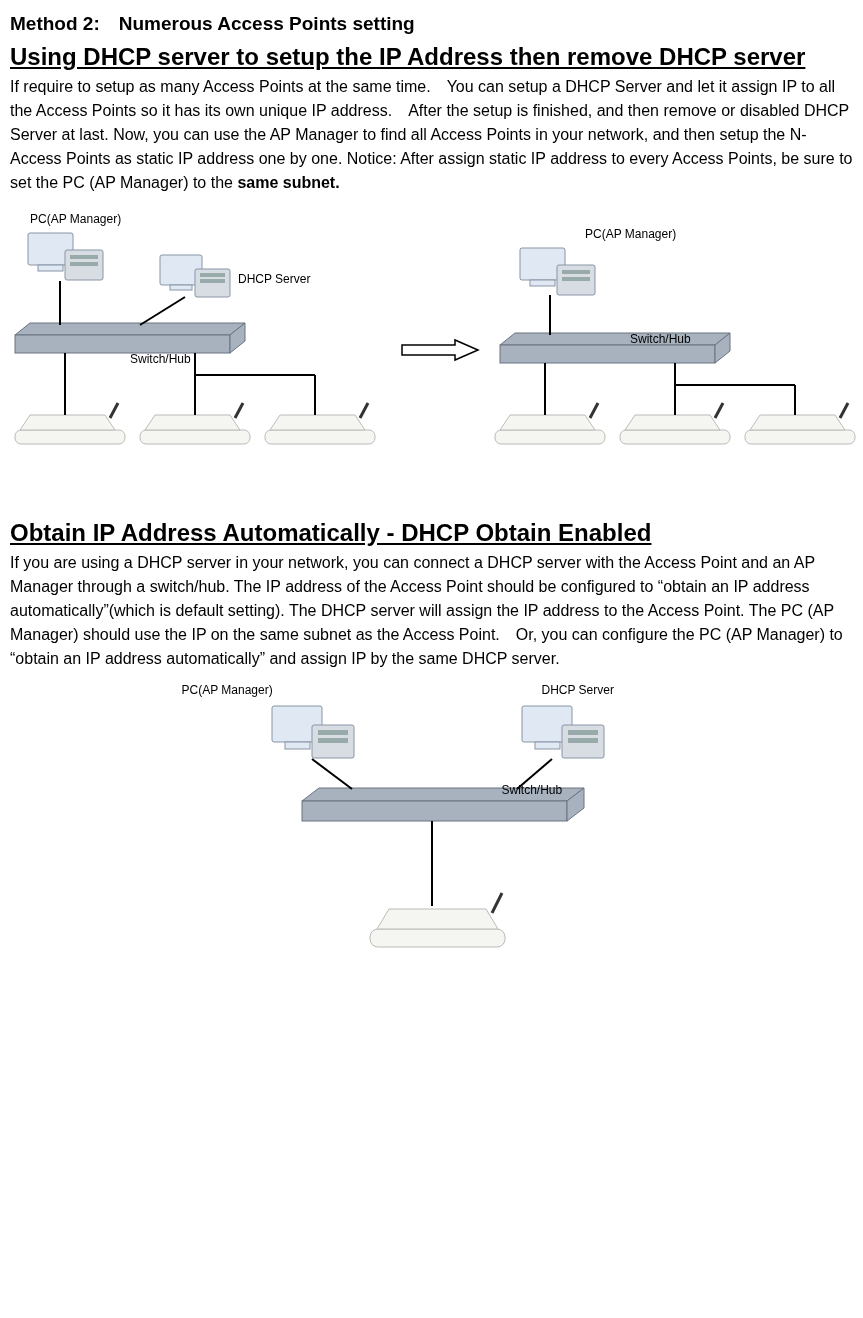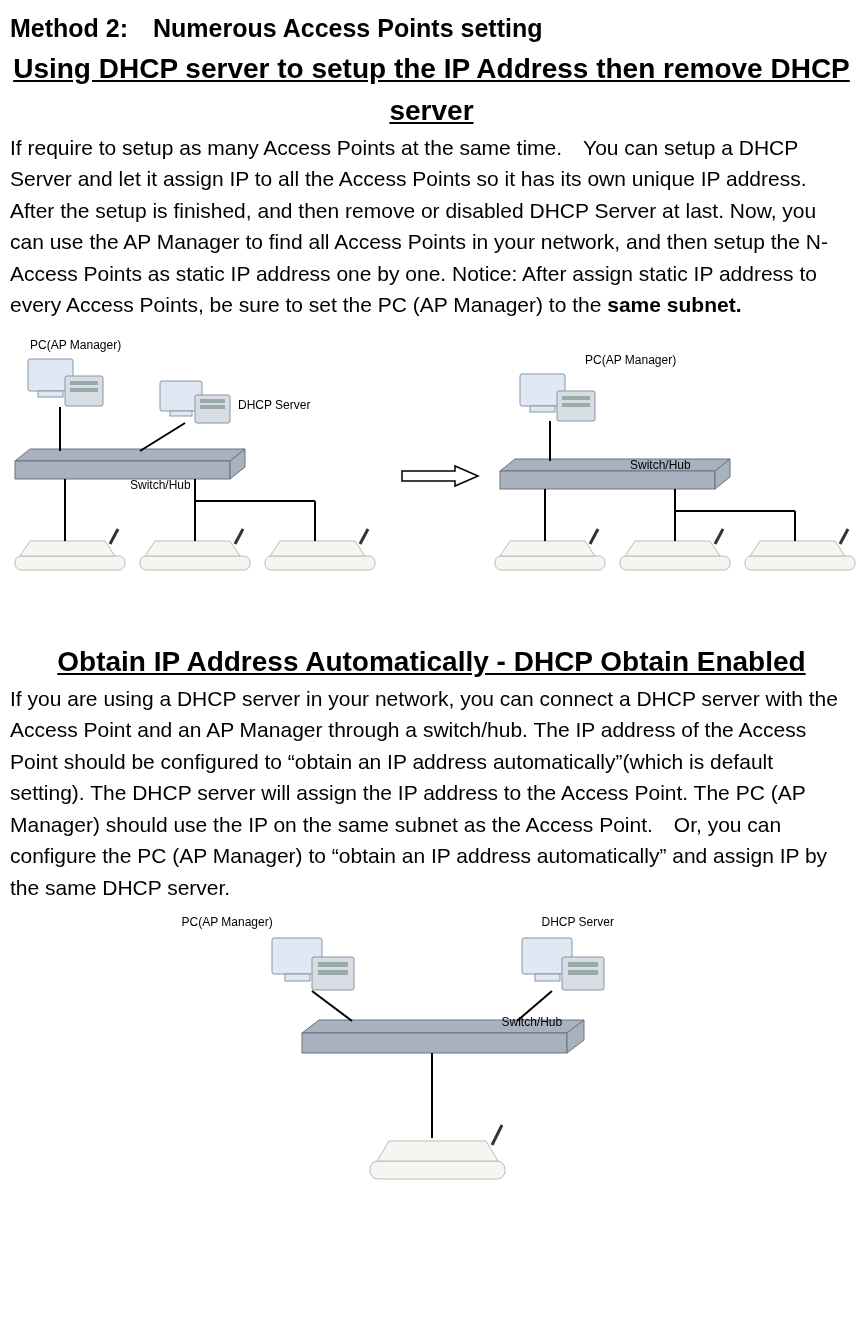--- a/index.html
+++ b/index.html
@@ -6,30 +6,29 @@
     font-family: Arial, Helvetica, sans-serif;
     margin: 0;
     padding: 10px 10px 10px 10px;
     width: 863px;
     box-sizing: border-box;
     color: #000;
     line-height: 1.5;
   }
   .heading-bold {
     font-weight: bold;
-    font-size: 25px;
+    font-size: 19px;
   }
   .heading-underline {
     font-weight: bold;
     text-decoration: underline;
-    font-size: 28px;
-    text-align: center;
+    font-size: 24px;
   }
   .body-text {
-    font-size: 21px;
+    font-size: 16px;
   }
   .bold {
     font-weight: bold;
   }
   .diagram-row {
     display: flex;
     align-items: center;
     margin: 20px 0 30px 0;
   }
   .attribution {

